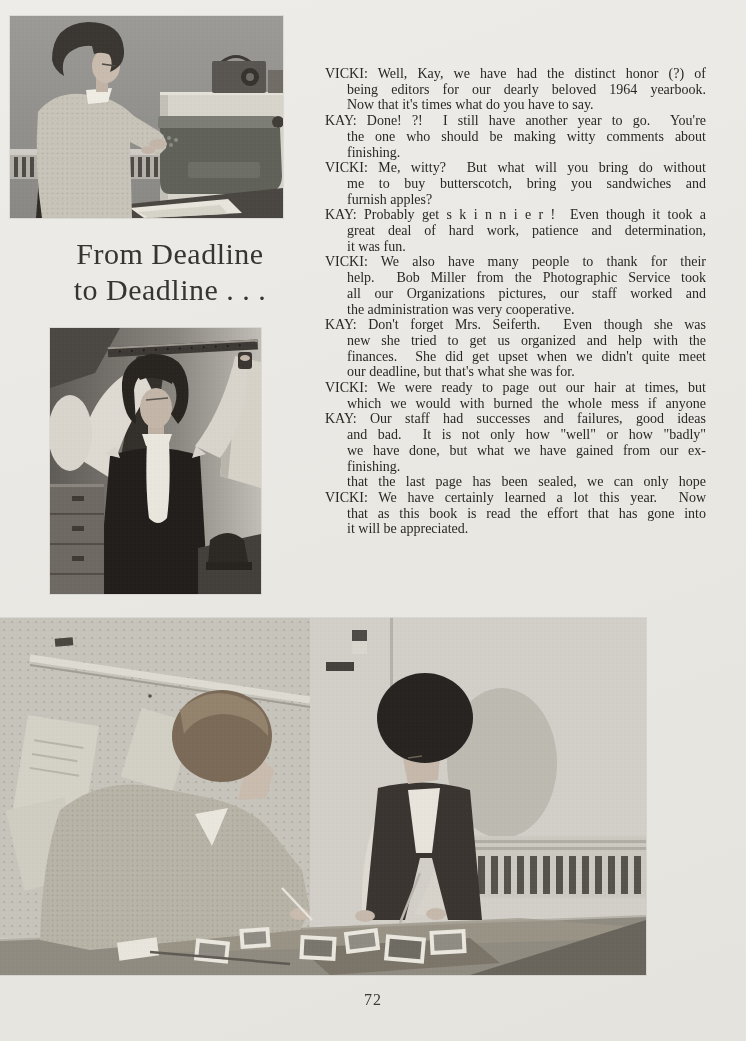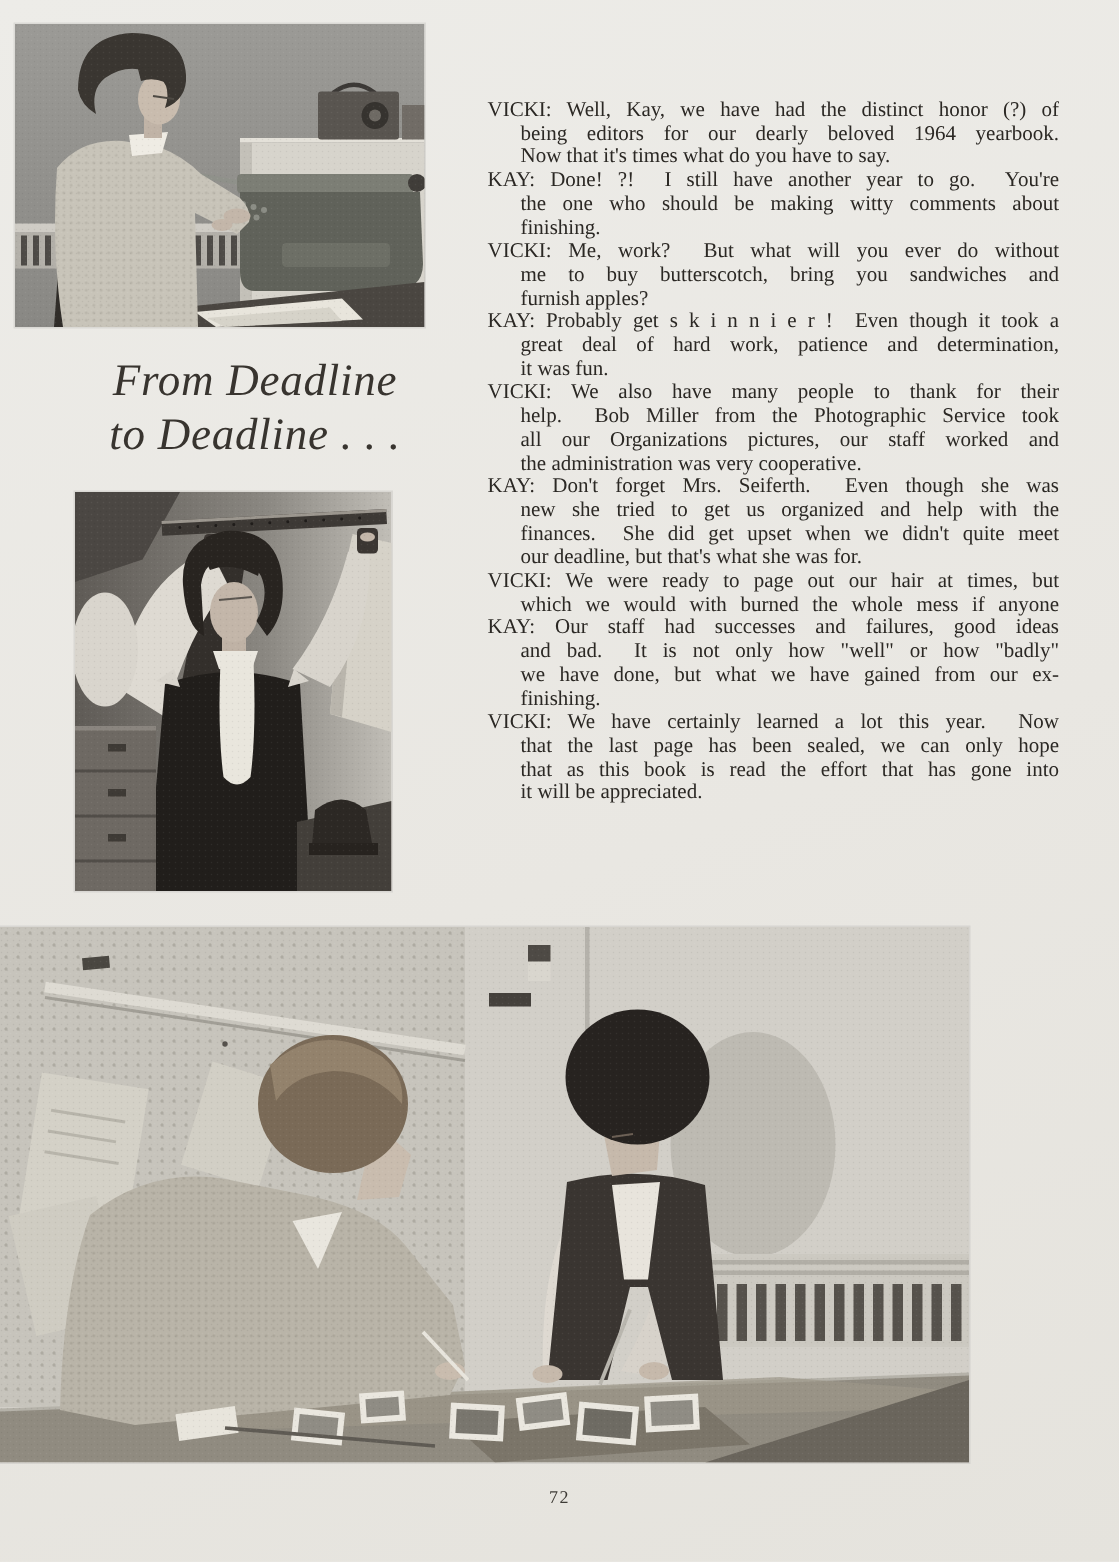--- a/index.html
+++ b/index.html
@@ -5,34 +5,34 @@
   html,body { margin:0; padding:0; background:#e9e7e2; }
   .page {
     position:relative; width:746px; height:1041px; margin:0 auto;
     background:linear-gradient(160deg,#edecE8 0%, #e9e7e2 55%, #e5e3dd 100%);
     overflow:hidden;
     font-family:"Liberation Serif","DejaVu Serif",serif;
   }
   .photo { position:absolute; display:block; outline:1px solid rgba(0,0,0,0.07); }
   .title {
     position:absolute; left:30px; top:236px; width:280px;
-    text-align:center; font-style:italic; font-size:30px; line-height:36px;
+    text-align:center; font-size:30px; line-height:36px;
     color:#38342f; letter-spacing:0.5px;
   }
   .title span { display:block; }
   .dialogue {
     position:absolute; left:325px; top:66px; width:381px;
     font-size:14px; line-height:15.7px; color:#2b2824;
   }
   .dline { white-space:pre-wrap; text-align:justify; text-align-last:justify; }
   .dline.end { text-align-last:left; }
   .ind { padding-left:22px; }
   .pageno {
     position:absolute; left:0; top:991px; width:746px;
-    text-align:center; font-size:12px; color:#3e3b36; letter-spacing:1px;
+    text-align:center; font-size:16px; color:#3e3b36; letter-spacing:1px;
   }
 </style>
 </head>
 <body>
 
 <div class="page">
 
   <svg class="photo" style="left:10px;top:16px;" width="273" height="202" viewBox="0 0 273 202" role="img" aria-label="Editor typing at a typewriter beside a cabinet with a projector">
     <defs>
       <linearGradient id="wall1" x1="0" y1="0" x2="0" y2="1">
@@ -193,21 +193,21 @@
       <div class="dline"><span class="spk">VICKI:</span> <span>Well, Kay, we have had the distinct honor (?) of</span></div>
       <div class="dline ind">being editors for our dearly beloved 1964 yearbook.</div>
       <div class="dline ind end">Now that it's times what do you have to say.</div>
     </div>
     <div>
       <div class="dline"><span class="spk">KAY:</span> <span>Done! ?!  I still have another year to go.  You're</span></div>
       <div class="dline ind">the one who should be making witty comments about</div>
       <div class="dline ind end">finishing.</div>
     </div>
     <div>
-      <div class="dline"><span class="spk">VICKI:</span> <span>Me, work?  But what will you ever do without</span></div>
+      <div class="dline"><span class="spk">VICKI:</span> <span>Me, witty?  But what will you bring do without</span></div>
       <div class="dline ind">me to buy butterscotch, bring you sandwiches and</div>
       <div class="dline ind end">furnish apples?</div>
     </div>
     <div>
       <div class="dline"><span class="spk">KAY:</span> <span>Probably get s k i n n i e r !  Even though it took a</span></div>
       <div class="dline ind">great deal of hard work, patience and determination,</div>
       <div class="dline ind end">it was fun.</div>
     </div>
     <div>
       <div class="dline"><span class="spk">VICKI:</span> <span>We also have many people to thank for their</span></div>
@@ -225,22 +225,22 @@
       <div class="dline"><span class="spk">VICKI:</span> <span>We were ready to page out our hair at times, but</span></div>
       <div class="dline ind">which we would with burned the whole mess if anyone</div>
     </div>
     <div>
       <div class="dline"><span class="spk">KAY:</span> <span>Our staff had successes and failures, good ideas</span></div>
       <div class="dline ind">and bad.  It is not only how "well" or how "badly"</div>
       <div class="dline ind">we have done, but what we have gained from our ex-</div>
       <div class="dline ind end">finishing.</div>
     </div>
     <div>
+      <div class="dline ind">that the last page has been sealed, we can only hope</div>
       <div class="dline"><span class="spk">VICKI:</span> <span>We have certainly learned a lot this year.  Now</span></div>
-      <div class="dline ind">that the last page has been sealed, we can only hope</div>
       <div class="dline ind">that as this book is read the effort that has gone into</div>
       <div class="dline ind end">it will be appreciated.</div>
     </div>
   </div>
 
   <svg class="photo" style="left:0;top:618px;" width="646" height="357" viewBox="0 0 646 357" role="img" aria-label="Two editors at a table sorting and captioning photographs">
     <defs>
       <pattern id="peg" width="8" height="8" patternUnits="userSpaceOnUse">
         <rect width="8" height="8" fill="#c7c4bc"></rect>
           <circle cx="4" cy="4" r="1.1" fill="#aeaba2"></circle>

